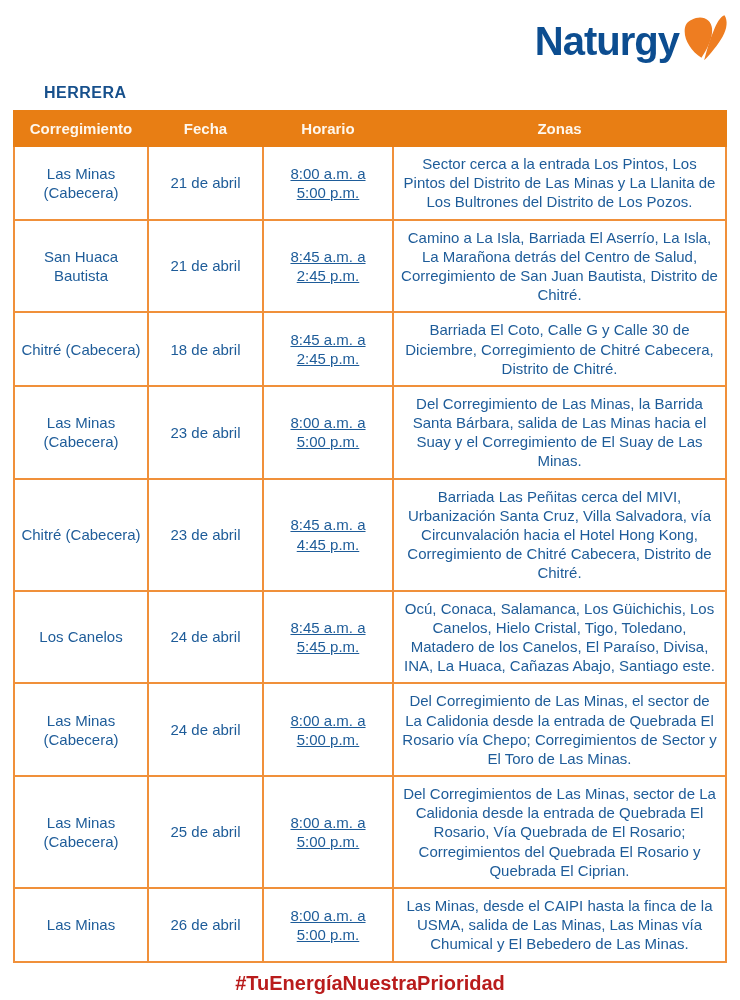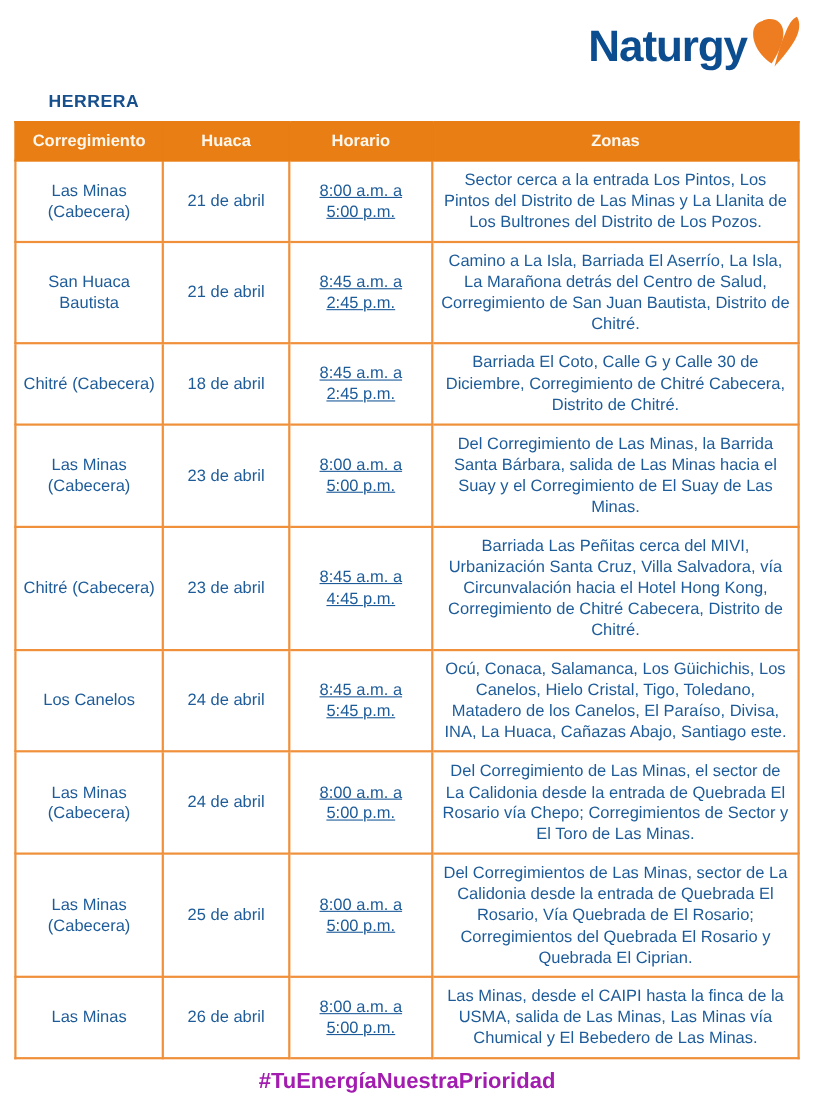--- a/index.html
+++ b/index.html
@@ -74,21 +74,21 @@
   }
   table.schedule td.horario { white-space: pre-line; text-decoration: underline; }
   table.schedule { border: 2px solid #F0903A; }
 
   
   .hashtag {
     margin-top: 9px;
     text-align: center;
     font-size: 20px;
     font-weight: bold;
-    color: #a21caf;
+    color: #b91c1c;
   }
 </style>
 </head>
 <body>
 
 <div class="page">
 
   <div class="top">
     <div class="region-title">HERRERA</div>
     <div class="logo">
@@ -105,21 +105,21 @@
   <table class="schedule">
     <colgroup>
       <col class="col-corregimiento">
       <col class="col-fecha">
       <col class="col-horario">
       <col class="col-zonas">
     </colgroup>
     <thead>
       <tr>
         <th>Corregimiento</th>
-        <th>Huaca</th>
+        <th>Fecha</th>
         <th>Horario</th>
         <th>Zonas</th>
       </tr>
     </thead>
     <tbody>
         <tr>
           <td>Las Minas (Cabecera)</td>
           <td>21 de abril</td>
           <td class="horario">8:00 a.m. a
 5:00 p.m.</td>

